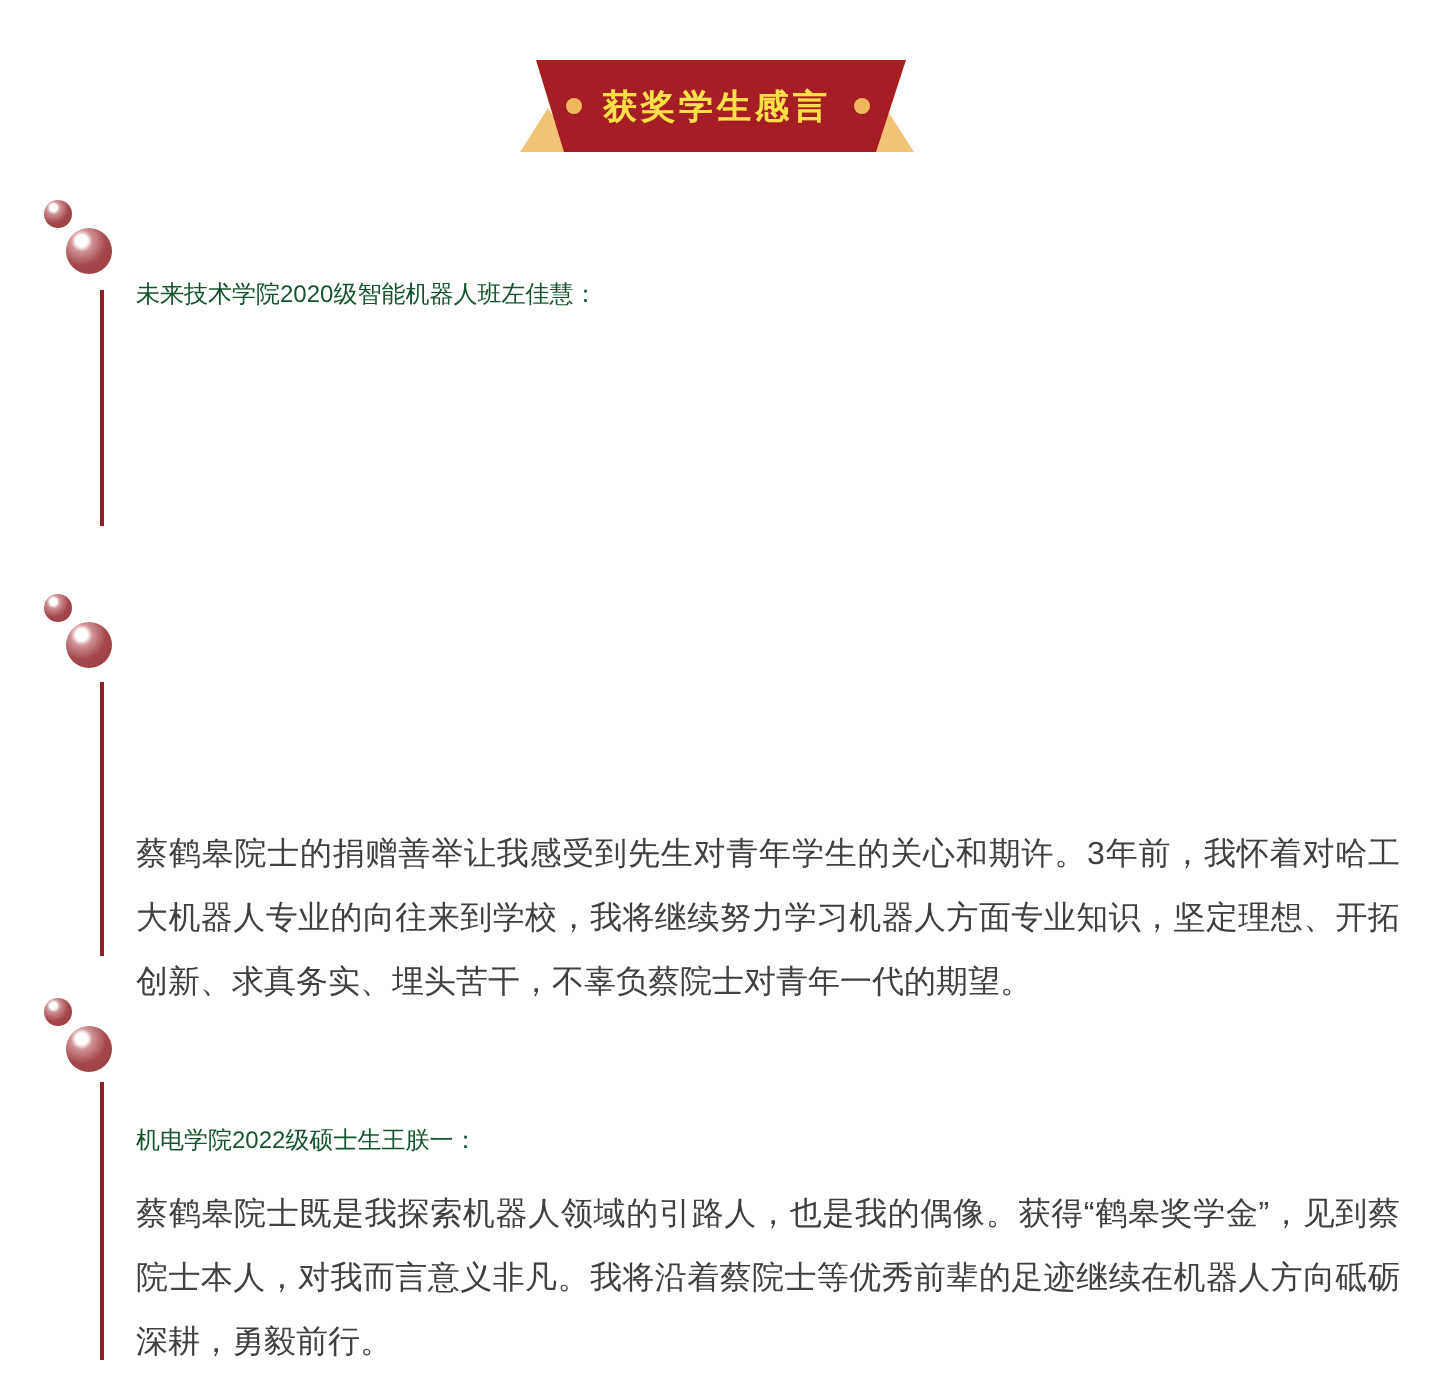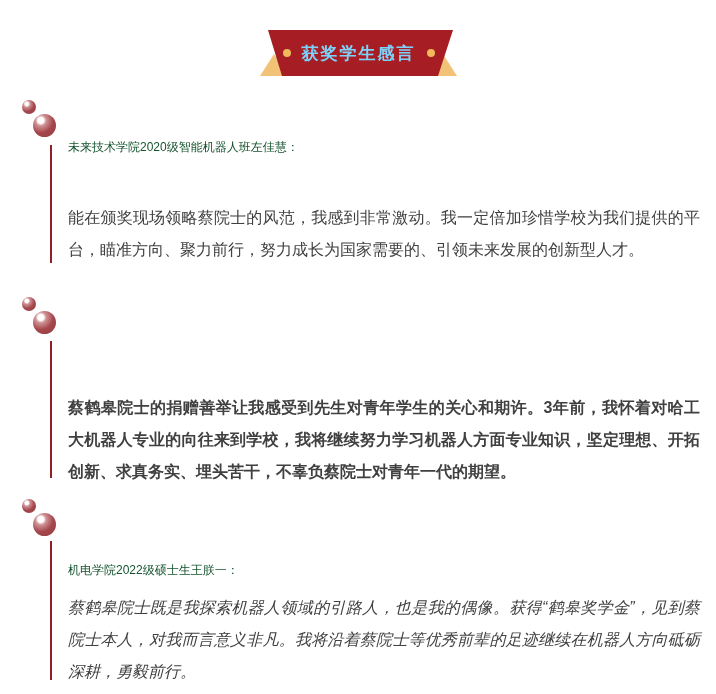--- a/index.html
+++ b/index.html
@@ -9,21 +9,21 @@
   
   .ribbon{position:absolute;left:263px;top:30px;width:191px;height:46px;}
   .ribbon-fold{position:absolute;bottom:0;width:28px;height:22px;background:#F2C376;
                clip-path:polygon(50% 0,100% 100%,0 100%);}
   .fold-left{left:-3px;}
   .fold-right{right:-3px;}
   .ribbon-body{position:absolute;inset:0;background:#A61E23;
                clip-path:polygon(5px 0,190px 0,175px 100%,19px 100%);
                display:flex;align-items:center;justify-content:center;gap:11px;}
   .ribbon-dot{width:8px;height:8px;border-radius:50%;background:#EFB95C;flex:0 0 auto;}
-  .ribbon-title{color:#7dd3fc;font-weight:bold;font-size:17px;letter-spacing:2px;white-space:nowrap;}
+  .ribbon-title{color:#fde047;font-weight:bold;font-size:17px;letter-spacing:2px;white-space:nowrap;}
 
   
   .sphere{position:absolute;border-radius:50%;
           background:radial-gradient(circle at 34% 28%, #ffffff 0%, #ffffff 13%, #d09296 24%, #a4474c 55%, #953d42 100%);}
   .sphere-sm{width:14px;height:14px;}
   .sphere-lg{width:23px;height:23px;}
 
   
   .accent-line{position:absolute;left:50px;width:2px;background:#8D2126;}
 
@@ -44,26 +44,25 @@
       <span class="ribbon-dot"></span>
       <span class="ribbon-title">获奖学生感言</span>
       <span class="ribbon-dot"></span>
     </div>
   </div>
 
   <div class="sphere sphere-sm" style="left:22px;top:100px;"></div>
   <div class="sphere sphere-lg" style="left:33px;top:114px;"></div>
   <div class="accent-line" style="top:145px;height:118px;"></div>
   <div class="sec-heading" style="top:139px;">未来技术学院2020级智能机器人班左佳慧：</div>
-  <div class="sec-body" style="top:202px;">能在颁奖现场领略蔡院士的风范，我感到非常激动。我一定倍加珍惜学校为我们提供的平台，瞄准方向、聚力前行，努力成长为国家需要的、引领未来发展的创新型人才。</div>
 
   <div class="sphere sphere-sm" style="left:22px;top:297px;"></div>
   <div class="sphere sphere-lg" style="left:33px;top:311px;"></div>
   <div class="accent-line" style="top:341px;height:137px;"></div>
-  <div class="sec-body" style="top:392px;font-weight:bold;">蔡鹤皋院士的捐赠善举让我感受到先生对青年学生的关心和期许。3年前，我怀着对哈工大机器人专业的向往来到学校，我将继续努力学习机器人方面专业知识，坚定理想、开拓创新、求真务实、埋头苦干，不辜负蔡院士对青年一代的期望。</div>
+  <div class="sec-body" style="top:412px;">蔡鹤皋院士的捐赠善举让我感受到先生对青年学生的关心和期许。3年前，我怀着对哈工大机器人专业的向往来到学校，我将继续努力学习机器人方面专业知识，坚定理想、开拓创新、求真务实、埋头苦干，不辜负蔡院士对青年一代的期望。</div>
 
   <div class="sphere sphere-sm" style="left:22px;top:499px;"></div>
   <div class="sphere sphere-lg" style="left:33px;top:513px;"></div>
   <div class="accent-line" style="top:541px;height:139px;"></div>
   <div class="sec-heading" style="top:562px;">机电学院2022级硕士生王朕一：</div>
-  <div class="sec-body" style="top:592px;font-style:italic;">蔡鹤皋院士既是我探索机器人领域的引路人，也是我的偶像。获得“鹤皋奖学金”，见到蔡院士本人，对我而言意义非凡。我将沿着蔡院士等优秀前辈的足迹继续在机器人方向砥砺深耕，勇毅前行。</div>
+  <div class="sec-body" style="top:592px;">蔡鹤皋院士既是我探索机器人领域的引路人，也是我的偶像。获得“鹤皋奖学金”，见到蔡院士本人，对我而言意义非凡。我将沿着蔡院士等优秀前辈的足迹继续在机器人方向砥砺深耕，勇毅前行。</div>
 
 </div>
 
 </body></html>

